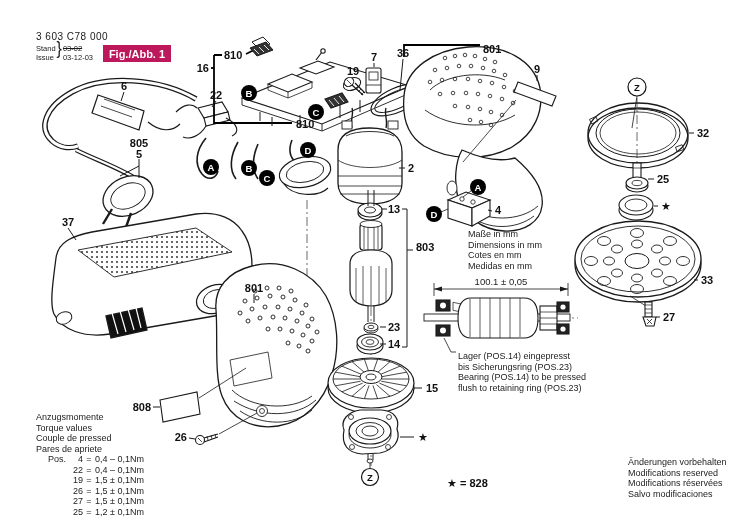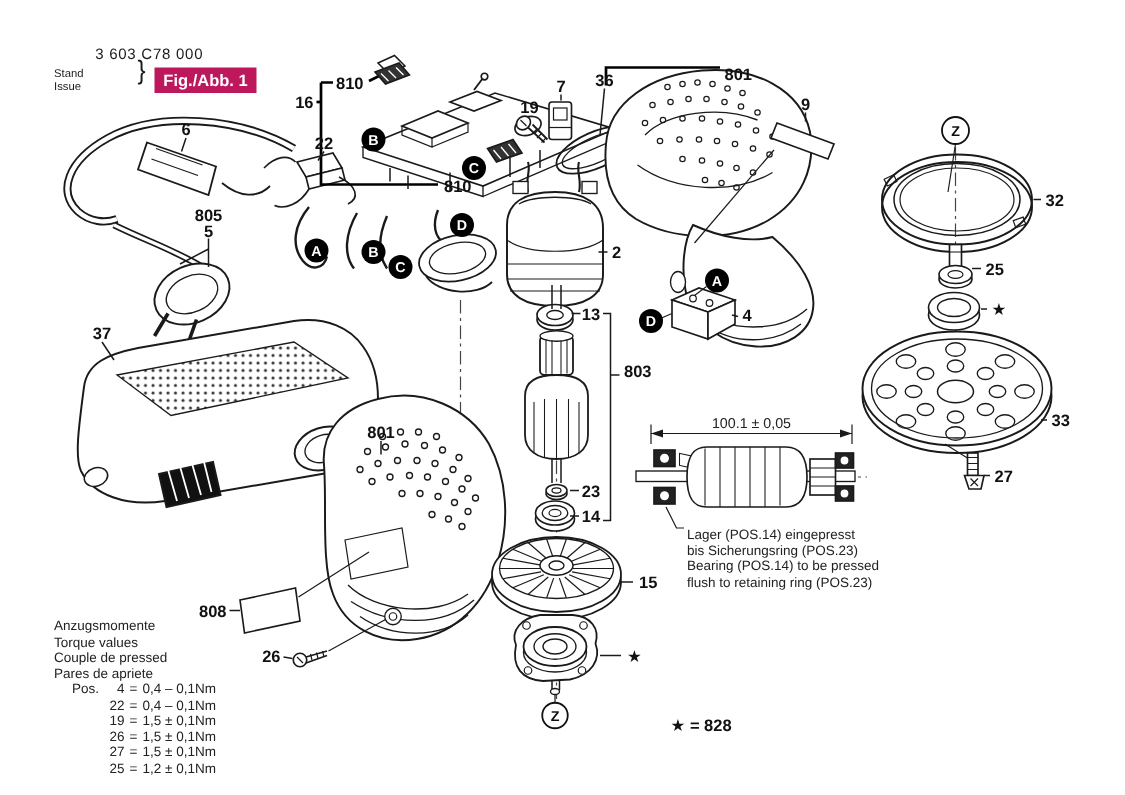--- a/index.html
+++ b/index.html
@@ -2,21 +2,21 @@
 <html><head>
 <meta charset="utf-8">
 <style>
   html,body{margin:0;padding:0;background:#ffffff;}
   .page{position:relative;width:750px;height:530px;background:#fff;overflow:hidden;
         font-family:"Liberation Sans","DejaVu Sans",sans-serif;color:#1a1a1a;}
   svg{position:absolute;left:0;top:0;}
   .txtblock{position:absolute;font-size:9px;line-height:10.5px;color:#222;white-space:nowrap;}
   .hdr{position:absolute;left:36px;top:31px;font-size:10px;line-height:12px;}
   .hdr .pn{letter-spacing:0.5px;text-align:center;}
-  .standissue{display:flex;margin-top:2px;font-size:7.5px;line-height:8.5px;gap:35px;}
+  .standissue{display:flex;margin-top:2px;font-size:7.5px;line-height:8.5px;}
   .si-brace{font-size:16px;font-weight:400;margin:0 1px;transform:scaleY(1.1);}
   .struck{text-decoration:line-through;}
   .figbox{position:absolute;left:103px;top:45px;width:68px;height:17px;background:#be185d;color:#fff;
           font-weight:bold;font-size:11px;display:flex;align-items:center;justify-content:center;}
   .trow{display:flex;padding-left:12px;}
   .trow .pref{width:21px;}
   .trow .pos{width:14px;text-align:right;}
   .trow .eq{width:12px;text-align:center;}
 </style>
 </head>
@@ -555,22 +555,34 @@
     <span>1,5 ± 0,1Nm</span>
   </div>
   <div class="trow">
     <span class="pref"></span>
         <span class="pos">25</span>
     <span class="eq">=</span>
     <span>1,2 ± 0,1Nm</span>
   </div>
 </div>
 
+<div class="txtblock" style="left:468px;top:229px;">
+  <div>Maße in mm</div>
+  <div>Dimensions in mm</div>
+  <div>Cotes en mm</div>
+  <div>Medidas en mm</div>
+</div>
 
 <div class="txtblock" style="left:458px;top:351px;">
   <div>Lager (POS.14) eingepresst</div>
   <div>bis Sicherungsring (POS.23)</div>
   <div>Bearing (POS.14) to be pressed</div>
   <div>flush to retaining ring (POS.23)</div>
 </div>
 
+<div class="txtblock" style="left:628px;top:457px;">
+  <div>Änderungen vorbehalten</div>
+  <div>Modifications reserved</div>
+  <div>Modifications réservées</div>
+  <div>Salvo modificaciones</div>
+</div>
 
 </div>
 
 </body></html>

